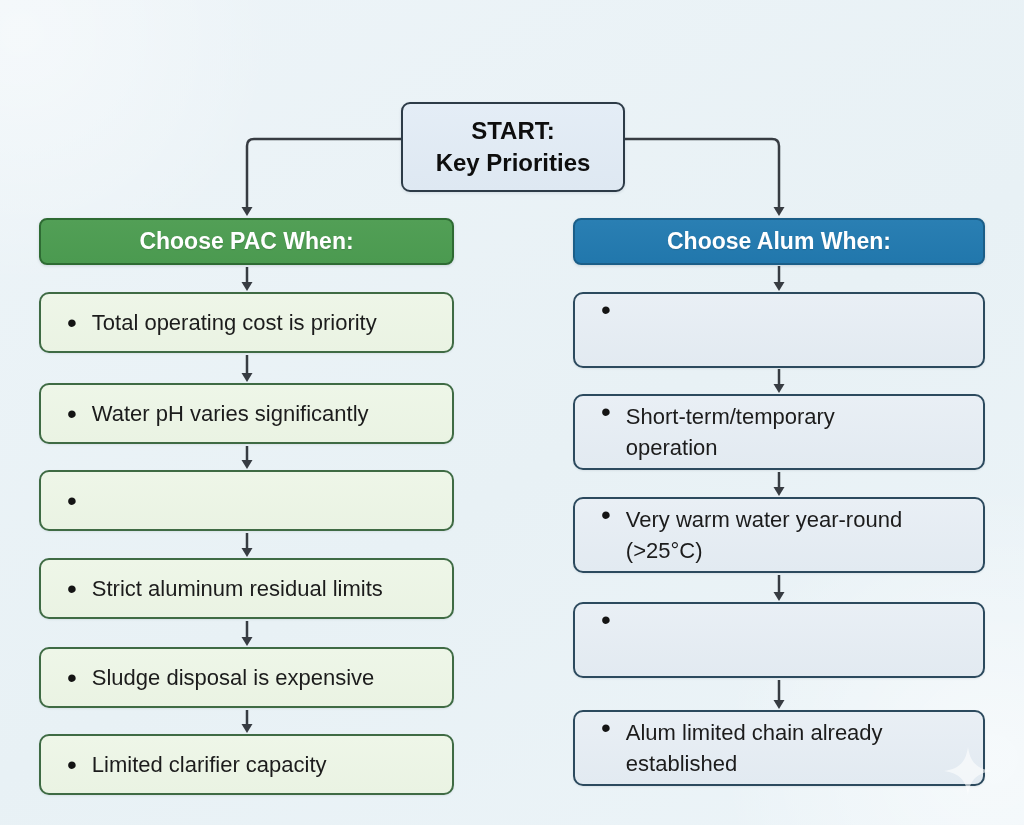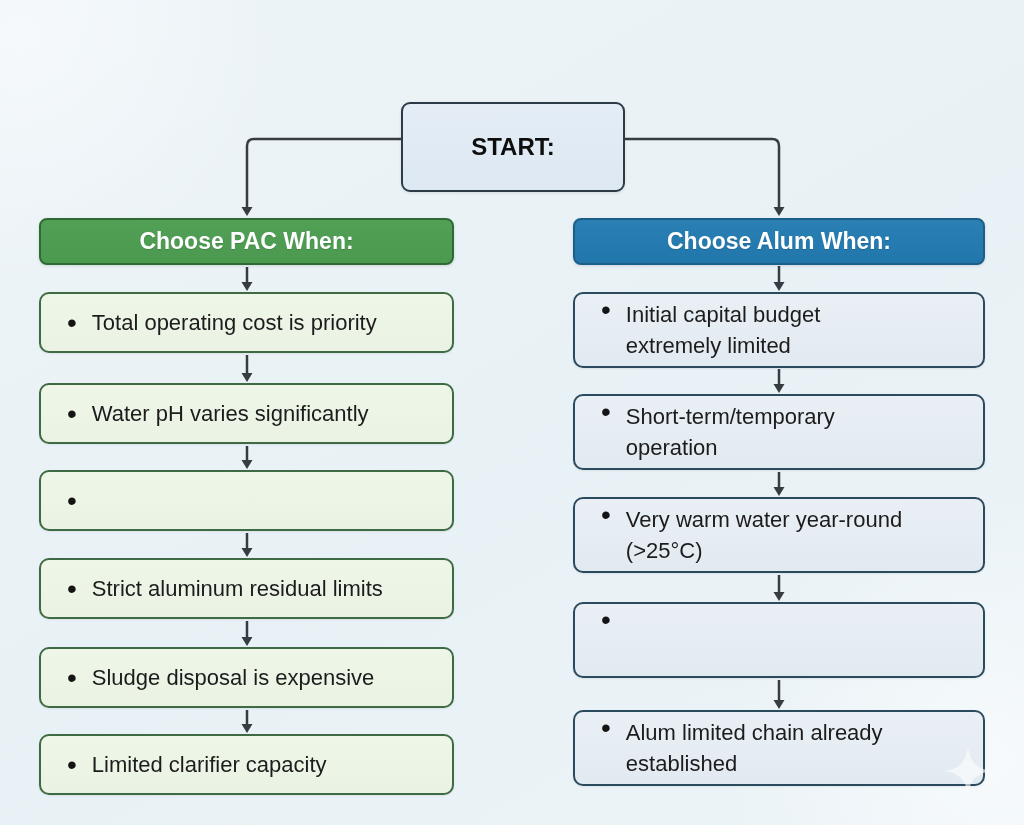--- a/index.html
+++ b/index.html
@@ -87,20 +87,21 @@
 
     <path class="wire" marker-end="url(#arrow)" d="M779,266 L779,283"></path>
     <path class="wire" marker-end="url(#arrow)" d="M779,369 L779,385"></path>
     <path class="wire" marker-end="url(#arrow)" d="M779,472 L779,488"></path>
     <path class="wire" marker-end="url(#arrow)" d="M779,575 L779,593"></path>
     <path class="wire" marker-end="url(#arrow)" d="M779,680 L779,701"></path>
   </svg>
 
   <div class="node start-box">
     <span>START:</span>
+    <span>Key Priorities</span>
   </div>
 
   <div class="node branch-header alum-header">Choose Alum When:</div>
   <div class="node branch-header pac-header">Choose PAC When:</div>
 
   <div class="node item pac-item" style="top:292px">
     <span class="bullet">•</span>
     <span class="item-text">Total operating cost is priority</span>
   </div>
   <div class="node item pac-item" style="top:383px">
@@ -118,21 +119,20 @@
     <span class="bullet">•</span>
     <span class="item-text">Sludge disposal is expensive</span>
   </div>
   <div class="node item pac-item" style="top:734px">
     <span class="bullet">•</span>
     <span class="item-text">Limited clarifier capacity</span>
   </div>
 
   <div class="node item alum-item" style="top:292px">
     <span class="bullet">•</span>
-    <span class="item-text">Initial capital budget extremely limited</span>
   </div>
   <div class="node item alum-item" style="top:394px">
     <span class="bullet">•</span>
     <span class="item-text">Short-term/temporary operation</span>
   </div>
   <div class="node item alum-item" style="top:497px">
     <span class="bullet">•</span>
     <span class="item-text">Very warm water year-round (&gt;25°C)</span>
   </div>
   <div class="node item alum-item" style="top:602px">

